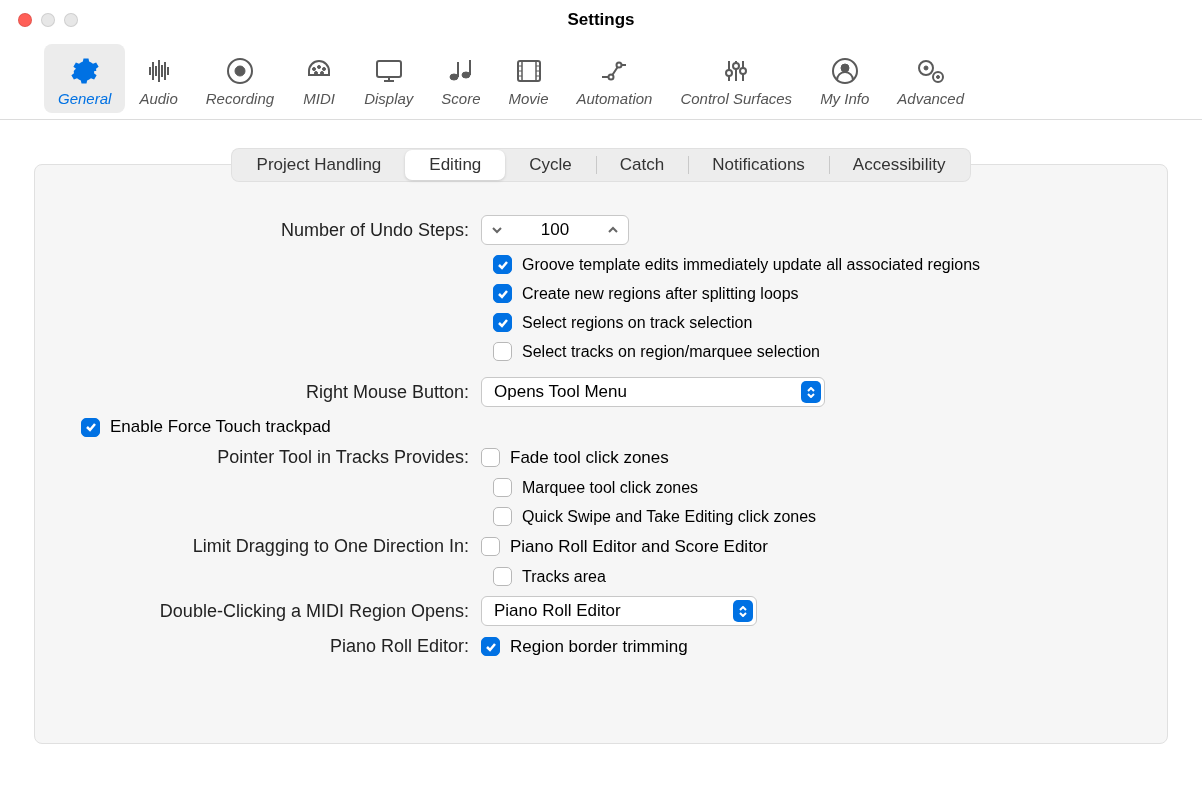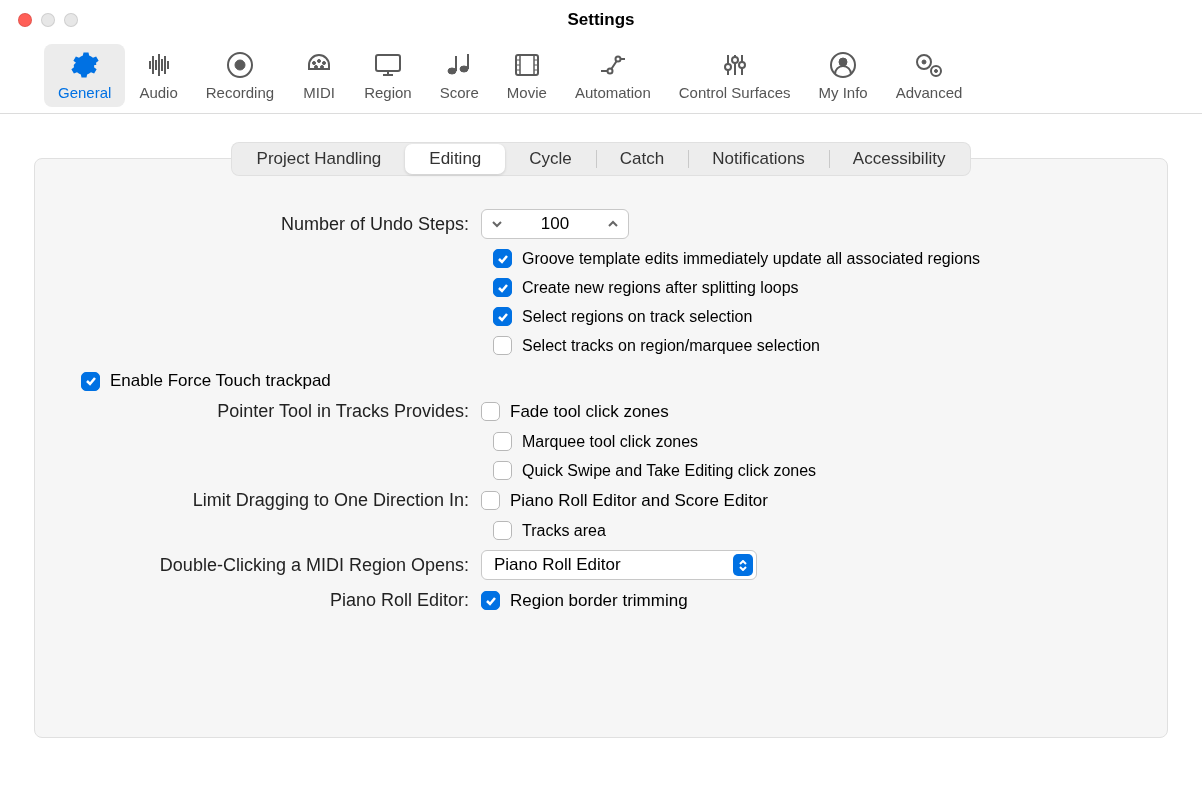--- a/index.html
+++ b/index.html
@@ -40,25 +40,26 @@
   align-items: flex-start;
   padding: 4px 44px 6px 44px;
   gap: 0;
   border-bottom: 1px solid #dcdcdc;
 }
 .toolbar-item {
   display: flex;
   flex-direction: column;
   align-items: center;
   justify-content: flex-start;
-  padding: 6px 14px 6px 14px;
+  padding: 12px 14px 6px 14px;
   border-radius: 8px;
   cursor: default;
   gap: 4px;
   color: #555;
+  font-style: italic;
 }
 .toolbar-item.selected {
   background: #ececec;
   color: #0071e3;
 }
 .toolbar-item.selected .toolbar-icon svg { fill: #0071e3; stroke: #0071e3; }
 .toolbar-icon { width: 34px; height: 30px; display:flex; align-items:center; justify-content:center; }
 .toolbar-icon svg { fill: #5a5a5a; stroke: #5a5a5a; }
 .toolbar-label { font-size: 15px; white-space: nowrap; }
 
@@ -244,21 +245,21 @@
       <span class="toolbar-label">MIDI</span>
     </div>
     <div class="toolbar-item">
       <span class="toolbar-icon">
         <svg width="30" height="26" viewBox="0 0 30 26">
             <rect x="3" y="3" width="24" height="16" rx="2" fill="none" stroke-width="2"></rect>
             <line x1="10" y1="23" x2="20" y2="23" stroke-width="2"></line>
             <line x1="15" y1="19" x2="15" y2="23" stroke-width="2"></line>
           </svg>
       </span>
-      <span class="toolbar-label">Region</span>
+      <span class="toolbar-label">Display</span>
     </div>
     <div class="toolbar-item">
       <span class="toolbar-icon">
         <svg width="28" height="28" viewBox="0 0 28 28">
             <ellipse cx="7" cy="20" rx="4" ry="3"></ellipse>
             <ellipse cx="19" cy="18" rx="4" ry="3"></ellipse>
             <line x1="11" y1="20" x2="11" y2="5" stroke-width="2"></line>
             <line x1="23" y1="18" x2="23" y2="3" stroke-width="2"></line>
           </svg>
       </span>
@@ -383,20 +384,36 @@
           </span>
         <span>Select regions on track selection</span>
       </div>
       <div class="check-row indent">
         <span class="checkbox"></span>
         <span>Select tracks on region/marquee selection</span>
       </div>
 
       <div class="spacer"></div>
 
+      <div class="form-row">
+        <div class="form-label">Right Mouse Button:</div>
+        <div class="form-field">
+          <div class="select">
+            <span>Opens Tool Menu</span>
+            <span class="select-arrows">
+              <svg width="8" height="5" viewBox="0 0 8 5">
+                  <polyline points="1,4 4,1 7,4"></polyline>
+                </svg>
+              <svg width="8" height="5" viewBox="0 0 8 5">
+                  <polyline points="1,1 4,4 7,1"></polyline>
+                </svg>
+            </span>
+          </div>
+        </div>
+      </div>
 
       <div class="form-row">
         <div class="form-field">
           <span class="checkbox checked">
               <svg width="12" height="12" viewBox="0 0 12 12">
                 <polyline points="2,6 5,9 10,3"></polyline>
               </svg>
             </span>
           <span>Enable Force Touch trackpad</span>
         </div>

